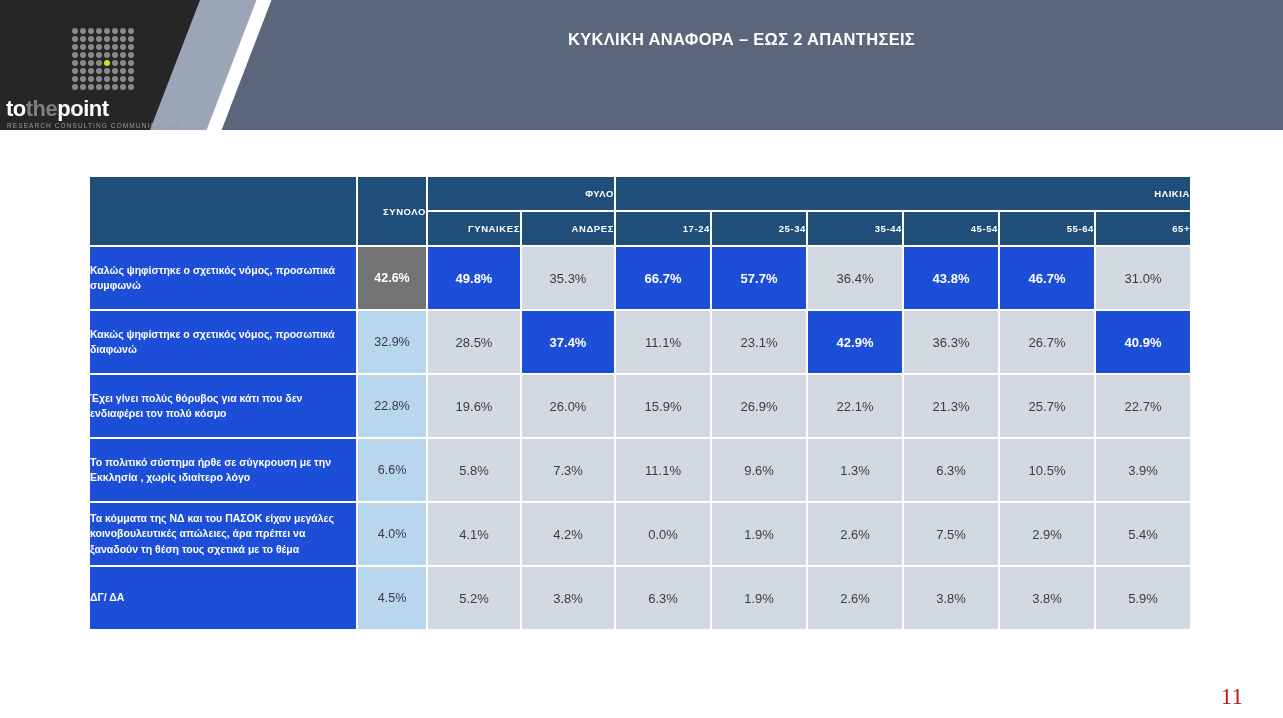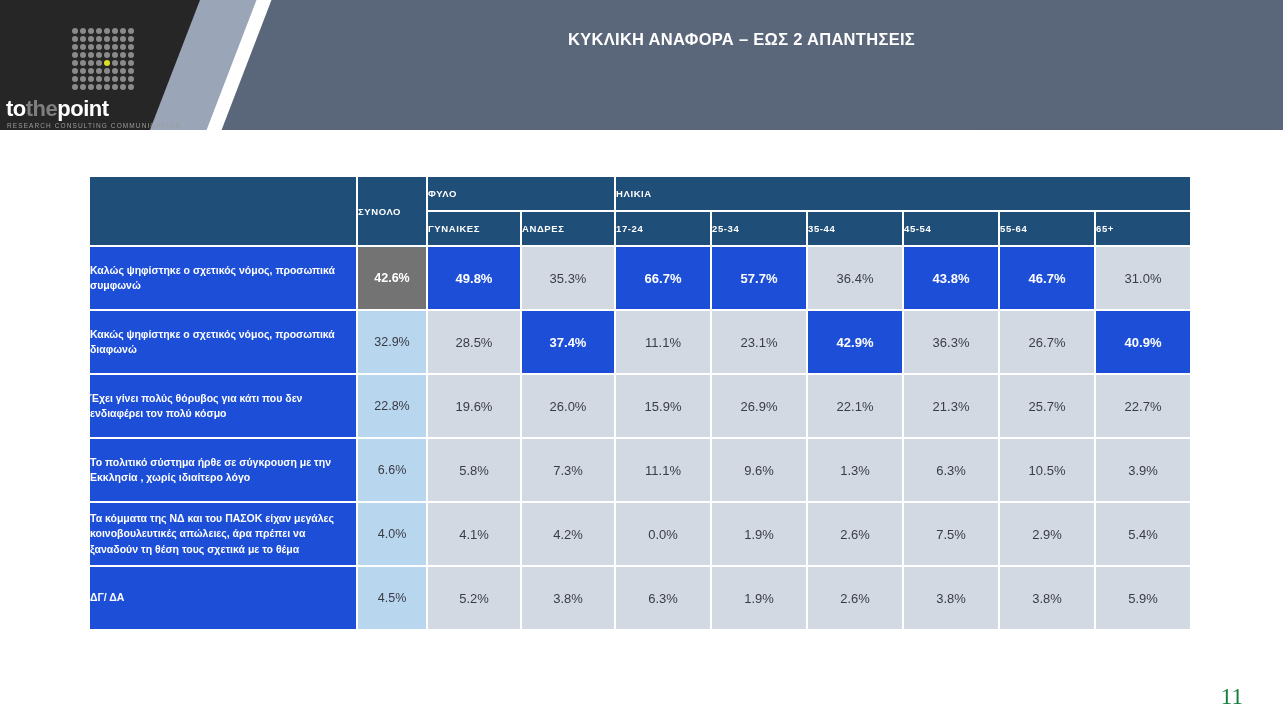--- a/index.html
+++ b/index.html
@@ -124,21 +124,21 @@
   table.x th, table.x td {
     padding: 0;
     vertical-align: middle;
   }
   .hdr {
     background: #1f4e79;
     color: #ffffff;
     font-size: 9.5px;
     font-weight: bold;
     letter-spacing: 0.6px;
-    text-align: left;
+    text-align: right;
     height: 30px;
   }
   .hdr-corner { background: #1f4e79; }
   .hdr-tall { height: 68px; }
   .rowlabel {
     background: #1d4ed8;
     color: #ffffff;
     font-size: 10.5px;
     font-weight: bold;
     line-height: 1.45;
@@ -154,21 +154,21 @@
   .cell.total { font-size: 12.5px; }
   .cell.b { font-weight: bold; color: #ffffff; }
   
   .lv0 { background: #d3d9e3; }
   .lv2 { background: #1d4ed8; }
   .tot-lite { background: #b8d6ee; }
   .tot-hi   { background: #737373; }
 
   .pagenum {
     position: absolute; right: 40px; bottom: 8px;
-    font-size: 23px; color: #15803d;
+    font-size: 23px; color: #b91c1c;
     font-family: "Liberation Serif", serif;
   }
 </style>
 </head>
 <body>
 
 <div class="header">
   <div class="header-slate"></div>
   <div class="header-whiteslash"></div>
   <div class="header-greyslash"></div>

